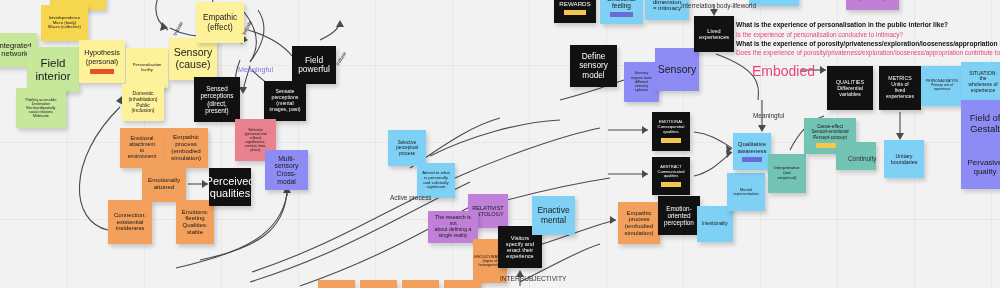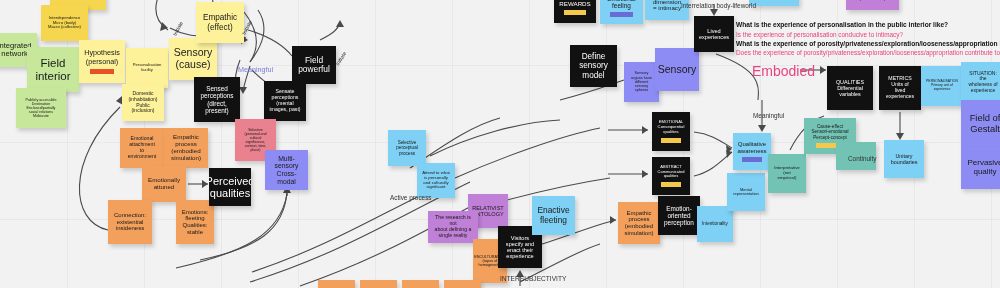--- a/index.html
+++ b/index.html
@@ -269,21 +269,21 @@
 homogeneity)</span>
       </div>
       <div class="note dark" style="left: 498px; top: 226px; width: 44px; height: 42px; background: rgb(17, 17, 17); font-size: 5.6px;">
         <span style="white-space: pre-line;">Visitors
 specify and
 enact their
 experience</span>
       </div>
       <div class="note" style="left: 532px; top: 196px; width: 43px; height: 39px; background: rgb(126, 208, 245); font-size: 8.4px;">
         <span style="white-space: pre-line;">Enactive
-fleeting</span>
+mental</span>
       </div>
       <div class="note dark" style="left: 554px; top: -14px; width: 42px; height: 37px; background: rgb(17, 17, 17); font-size: 6.2px;">
         <span style="white-space: pre-line;">Positive
 REWARDS</span>
         <div class="bar" style="background: rgb(242, 201, 76);"></div>
       </div>
       <div class="note" style="left: 600px; top: -12px; width: 43px; height: 36px; background: rgb(126, 208, 245); font-size: 6.4px;">
         <span style="white-space: pre-line;">Emotional
 feeling</span>
         <div class="bar" style="background: rgb(107, 107, 214);"></div>

